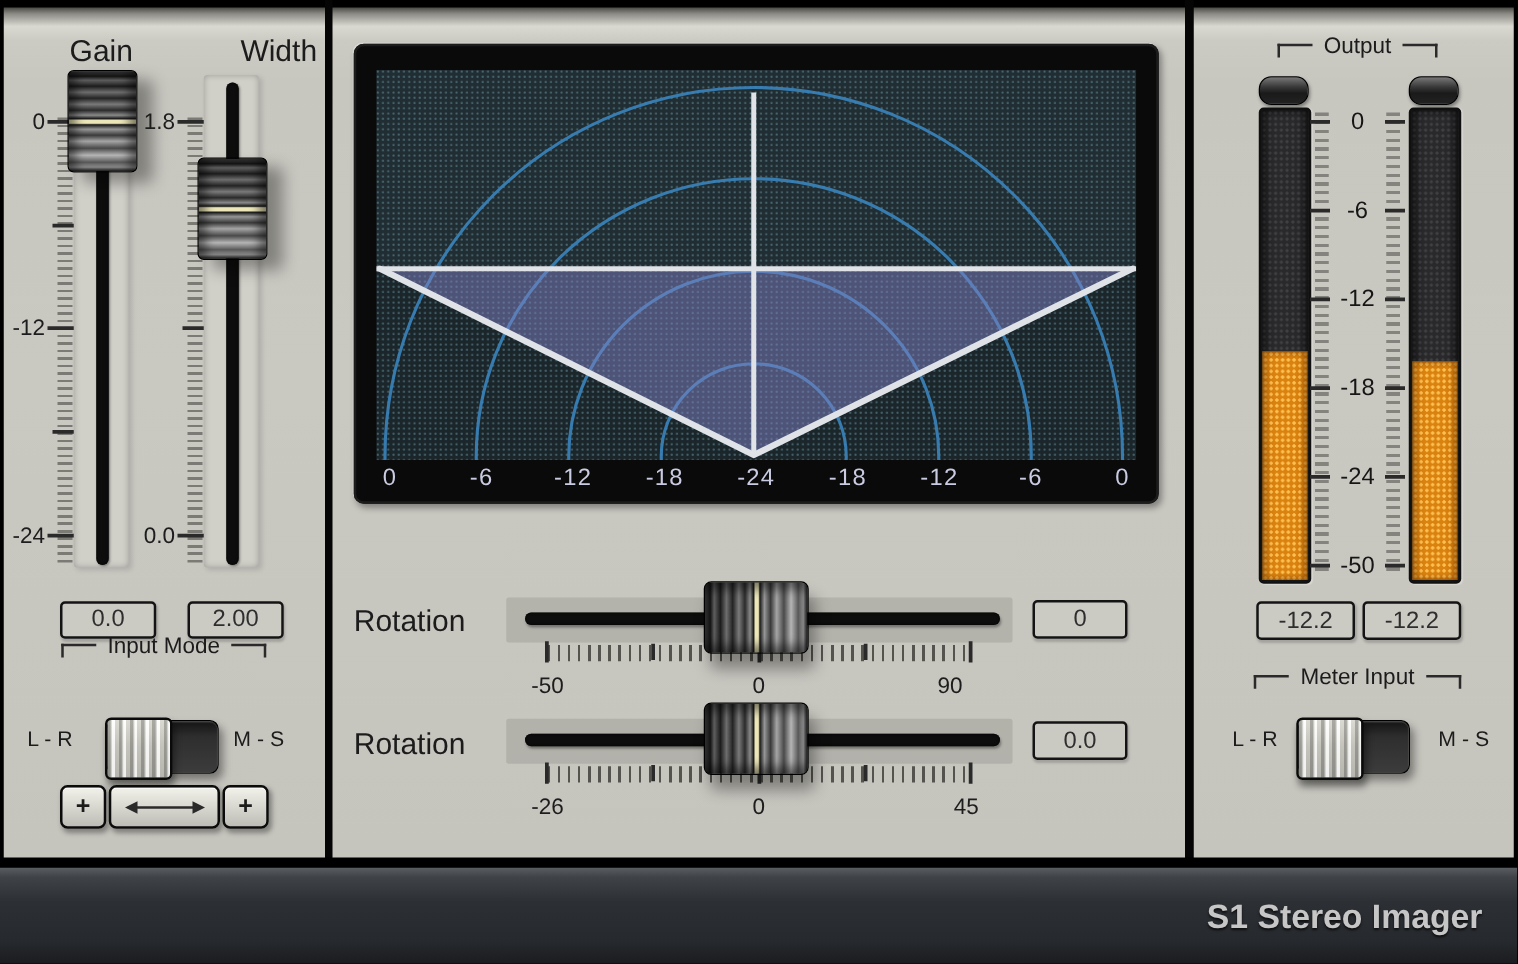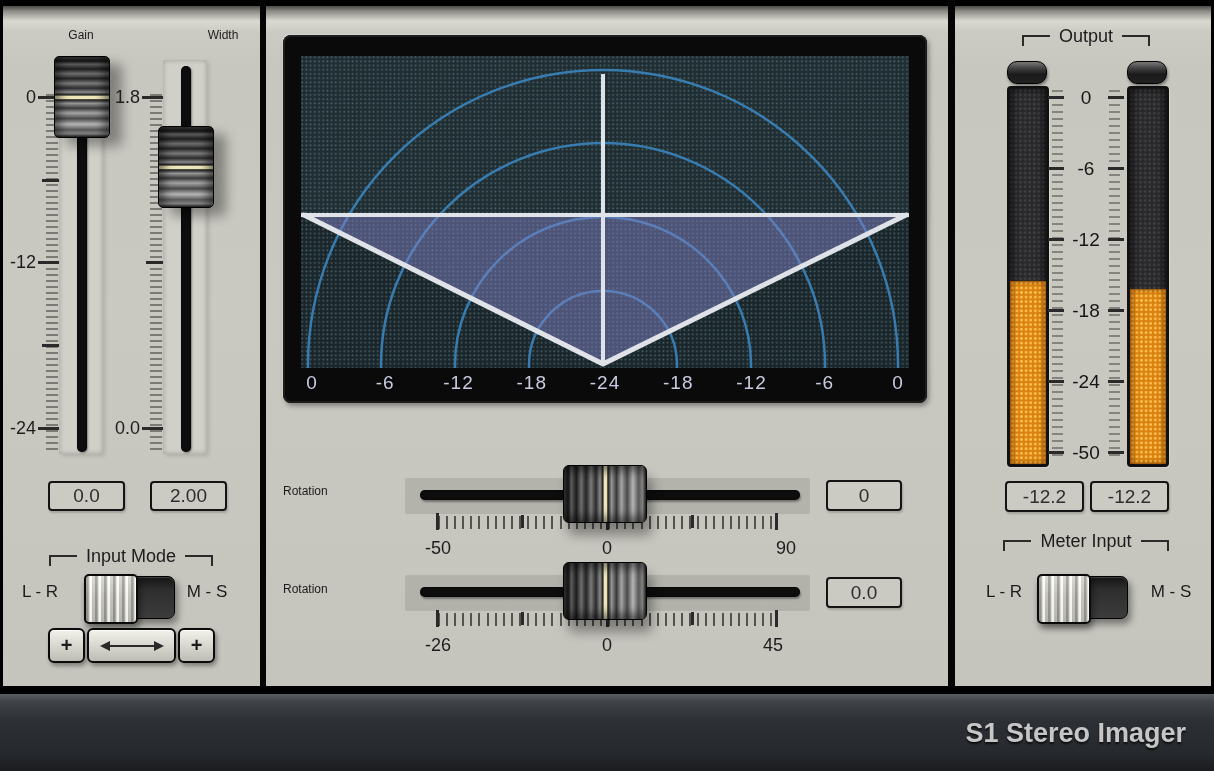--- a/index.html
+++ b/index.html
@@ -1,20 +1,20 @@
 <!DOCTYPE html>
 <html><head>
 <meta charset="utf-8">
 <style>
   html,body{margin:0;padding:0;background:#000;}
   #app{position:relative;width:1214px;height:771px;background:#000;overflow:hidden;
        font-family:"Liberation Sans",sans-serif;-webkit-font-smoothing:antialiased;}
   .panel{position:absolute;top:6px;height:680px;
        background:linear-gradient(180deg,#4a4a46 0px,#8b8a84 5px,#d9d8d1 15px,#cbcac3 26px,#c7c6bf 60px,#c9c8c1 300px,#c5c4bd 100%);}
-  .lbl{position:absolute;color:#1c1c1c;font-size:12px;text-align:center;}
+  .lbl{position:absolute;color:#1c1c1c;font-size:24px;text-align:center;}
   .scale-lbl{position:absolute;color:#1d1d1d;font-size:18px;}
   
   .vchannel{position:absolute;width:44px;background:#d0cfc8;border-radius:3px;
        box-shadow:inset 0 0 5px rgba(0,0,0,0.25),2px 2px 4px rgba(0,0,0,0.12);}
   .vladder{position:absolute;width:12px;
        background-image:repeating-linear-gradient(180deg,#7b7a74 0 2px,transparent 2px 6px);}
   .hladder{position:absolute;height:13px;
        background-image:repeating-linear-gradient(90deg,#54534e 0 2px,transparent 2px 8.1px);}
   .majtick{position:absolute;background:#2a2a2a;}
   .vtrack{position:absolute;width:10px;background:#0d0d0d;border-radius:5px;
@@ -99,21 +99,21 @@
     <div class="majtick" style="left:146px;top:261px;width:17px;height:3px;"></div>
     <div class="majtick" style="left:142px;top:427px;width:21px;height:3px;"></div>
     <div class="scale-lbl" style="left:104px;top:87px;width:36px;text-align:right;">1.8</div>
     <div class="scale-lbl" style="left:104px;top:418px;width:36px;text-align:right;">0.0</div>
     <div class="vtrack" style="left:181px;top:66px;height:386px;"></div>
     <div class="fader-cap" style="left:158px;top:126px;"></div>
 
     <div class="vbox" style="left:48px;top:481px;width:73px;height:26px;">0.0</div>
     <div class="vbox" style="left:150px;top:481px;width:73px;height:26px;">2.00</div>
 
-    <div class="hdr" style="left:20px;top:506px;width:222px;margin-top:40px;">
+    <div class="hdr" style="left:20px;top:506px;width:222px;">
       <span class="corner-l"></span>
       <span>Input Mode</span>
       <span class="corner-r"></span>
     </div>
 
     <div class="lbl" style="left:10px;top:582px;width:60px;font-size:17px;">L - R</div>
     <div class="toggle-track" style="left:85px;top:576px;">
       <div class="toggle-handle"></div>
     </div>
     <div class="lbl" style="left:176px;top:582px;width:62px;font-size:17px;">M - S</div>
@@ -171,21 +171,21 @@
     <div class="htrack" style="left:420px;top:490px;width:380px;"></div>
     <div class="hladder" style="left:438px;top:516px;width:340px;"></div>
     <div class="majtick" style="left:436px;top:513px;width:3px;height:17px;"></div>
     <div class="majtick" style="left:521px;top:515px;width:3px;height:13px;"></div>
     <div class="majtick" style="left:606px;top:513px;width:3px;height:17px;"></div>
     <div class="majtick" style="left:691px;top:515px;width:3px;height:13px;"></div>
     <div class="majtick" style="left:775px;top:513px;width:3px;height:17px;"></div>
     <div class="hslider-cap" style="left:563px;top:465px;"></div>
     <div class="scale-lbl" style="left:415px;top:538px;width:46px;text-align:center;">-50</div>
     <div class="scale-lbl" style="left:584px;top:538px;width:46px;text-align:center;">0</div>
-    <div class="scale-lbl" style="left:750px;top:538px;width:46px;text-align:right;">90</div>
+    <div class="scale-lbl" style="left:750px;top:538px;width:46px;text-align:left;">90</div>
     <div class="vbox" style="left:826px;top:480px;width:72px;height:27px;">0</div>
 
     <div class="lbl" style="left:283px;top:582px;width:110px;text-align:left;">Rotation</div>
     <div class="hchannel" style="left:405px;top:575px;width:405px;"></div>
     <div class="htrack" style="left:420px;top:587px;width:380px;"></div>
     <div class="hladder" style="left:438px;top:613px;width:340px;"></div>
     <div class="majtick" style="left:436px;top:610px;width:3px;height:17px;"></div>
     <div class="majtick" style="left:521px;top:612px;width:3px;height:13px;"></div>
     <div class="majtick" style="left:606px;top:610px;width:3px;height:17px;"></div>
     <div class="majtick" style="left:691px;top:612px;width:3px;height:13px;"></div>

